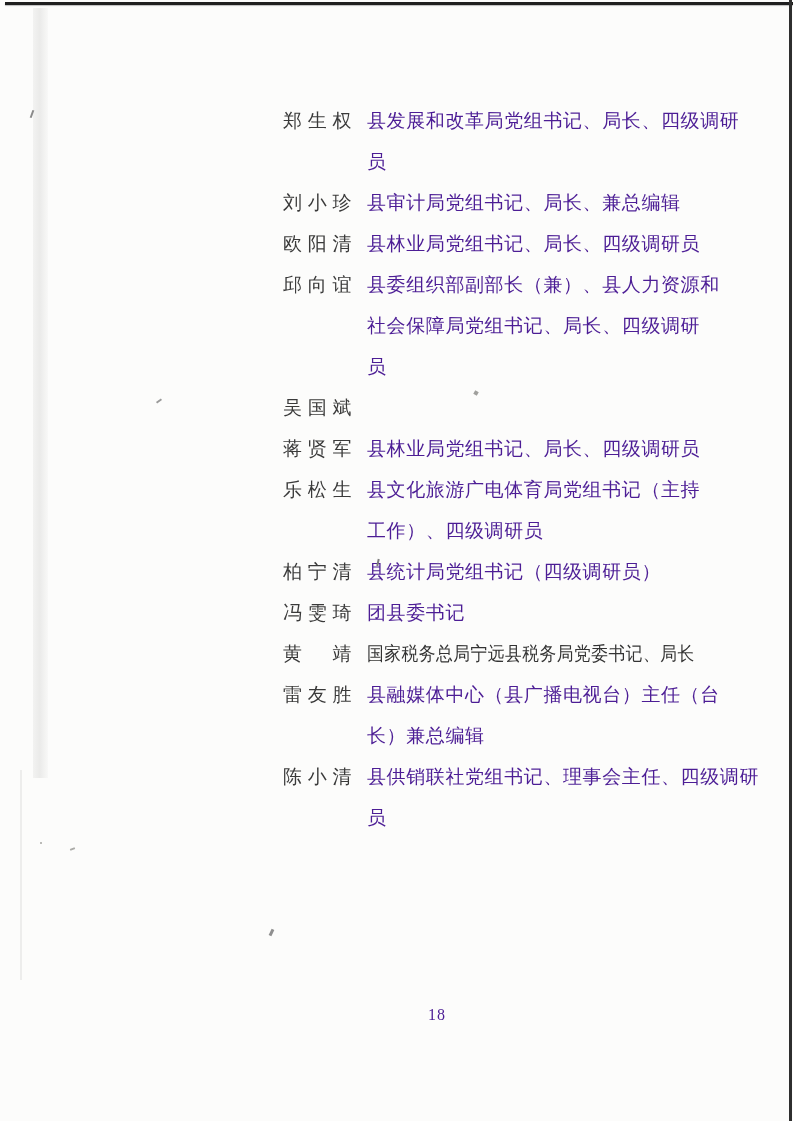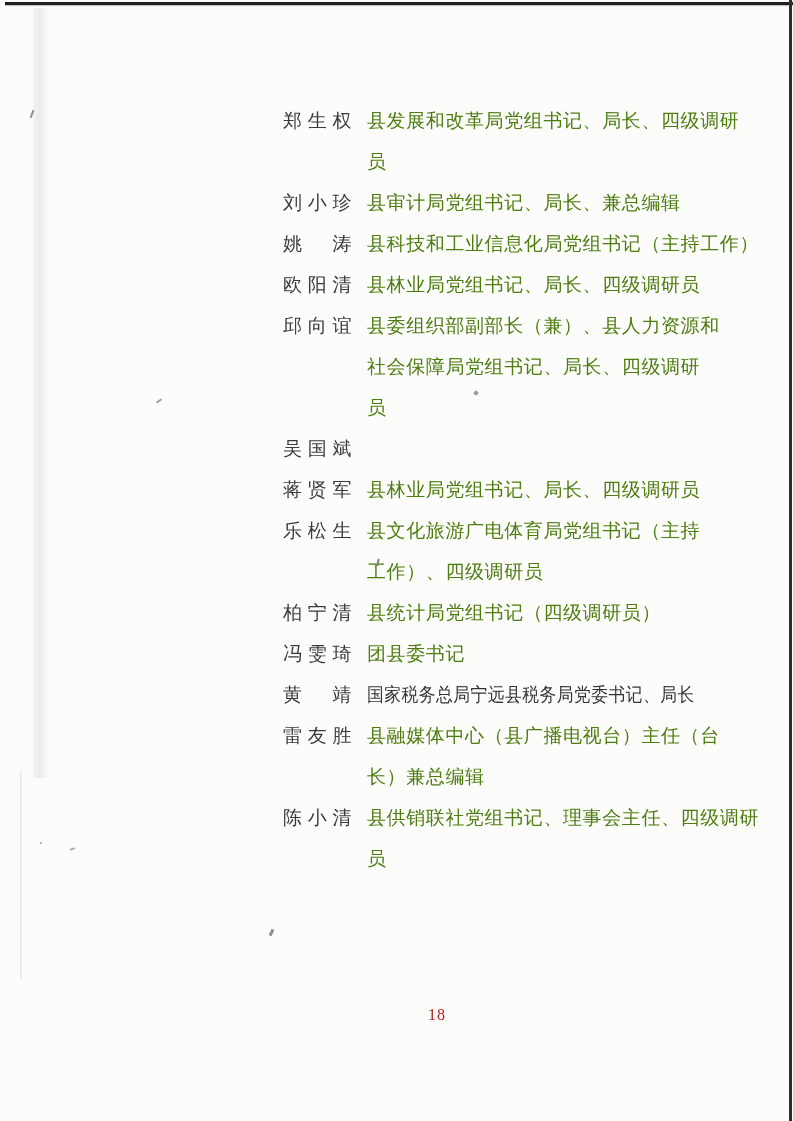--- a/index.html
+++ b/index.html
@@ -64,34 +64,34 @@
     text-align-last: justify;
     color: #3a3a3a;
   }
   .position {
     margin-left: 15px;
     width: 402px;
     font-size: 19px;
     line-height: 41px;
     letter-spacing: 0.6px;
     white-space: pre-line;
-    color: #4d7c0f;
+    color: #4c1d95;
   }
   .position.condensed {
     transform: scaleX(0.88);
     transform-origin: 0 50%;
     color: #333333;
   }
   .pageno {
     position: absolute;
     left: 428px;
     top: 1006px;
     font-size: 16px;
     letter-spacing: 1px;
-    color: #b91c1c;
+    color: #4c1d95;
   }
   
   .speck { position: absolute; background: #8a8a8a; }
   .sp1 { left: 31px;  top: 110px; width: 2px; height: 8px; transform: rotate(20deg);  background:#8a8a8a; }
   .sp2 { left: 156px; top: 400px; width: 6px; height: 2px; transform: rotate(-35deg); background:#9a9a9a; }
   .sp3 { left: 474px; top: 391px; width: 4px; height: 4px; transform: rotate(30deg);  background:#a0a09d; }
   .sp4 { left: 377px; top: 559px; width: 2px; height: 7px; transform: rotate(12deg);  background:#7d7d7d; }
   .sp5 { left: 270px; top: 929px; width: 3px; height: 7px; transform: rotate(25deg);  background:#8f8f8f; }
   .sp6 { left: 70px;  top: 848px; width: 5px; height: 2px; transform: rotate(-20deg); background:#ababa8; }
   .sp7 { left: 40px;  top: 842px; width: 2px; height: 2px; background:#bbbbb8; }
@@ -111,24 +111,20 @@
       <div class="name">郑生权</div>
       <div class="position">县发展和改革局党组书记、局长、四级调研
 员</div>
     </div>
 
     <div class="entry">
       <div class="name">刘小珍</div>
       <div class="position">县审计局党组书记、局长、兼总编辑</div>
     </div>
 
-    <div class="entry">
-      <div class="name">姚 涛</div>
-      <div class="position">县科技和工业信息化局党组书记（主持工作）</div>
-    </div>
 
     <div class="entry">
       <div class="name">欧阳清</div>
       <div class="position">县林业局党组书记、局长、四级调研员</div>
     </div>
 
     <div class="entry">
       <div class="name">邱向谊</div>
       <div class="position">县委组织部副部长（兼）、县人力资源和
 社会保障局党组书记、局长、四级调研

